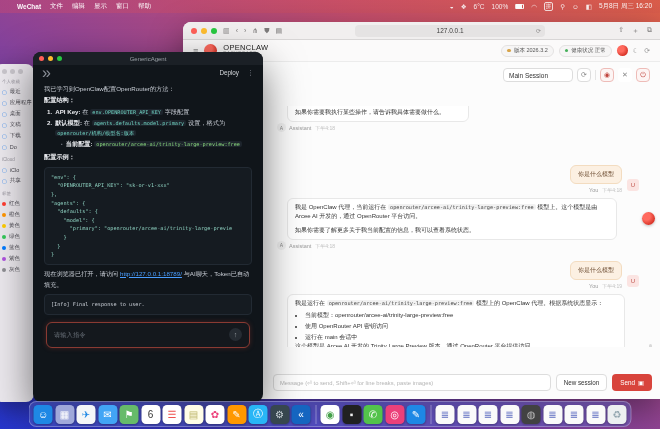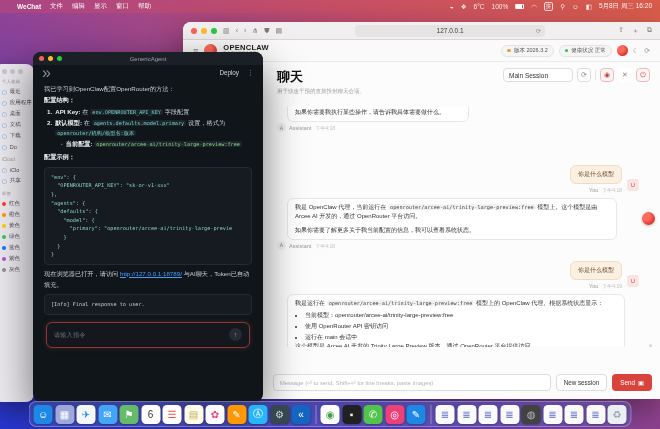--- a/index.html
+++ b/index.html
@@ -47,21 +47,21 @@
     font-size:6.5px; color:#3c3c3c; position:relative; }
   .urlbox .reload { position:absolute; right:4px; font-size:6px; color:#8a8888; }
   .tb-right { display:flex; gap:8px; font-size:7px; }
 
   .pagehead { height:22px; background:#fbfafa; border-bottom:1px solid #ececec;
     display:flex; align-items:center; gap:6px; padding:0 10px; }
   .burger { font-size:9px; color:#555; }
   .clawlogo { width:13px; height:13px; border-radius:50%;
     background:radial-gradient(circle at 35% 35%, #ff6a5e 0 30%, #d9362a 70%); }
   .brand { line-height:1.05; }
-  .brand .b1 { font-size:7.5px; font-weight:bold; color:#1c1c1c; letter-spacing:.3px; }
+  .brand .b1 { font-size:7.5px; font-weight:normal; color:#1c1c1c; letter-spacing:.3px; }
   .brand .b2 { font-size:4.5px; color:#9a9a9a; letter-spacing:.6px; }
   .ph-right { margin-left:auto; display:flex; align-items:center; gap:5px; }
   .pill { display:flex; align-items:center; gap:3px; border:1px solid #e4e2e2; background:#f6f5f5;
     border-radius:8px; padding:1.5px 5px; font-size:5.5px; color:#555; white-space:nowrap; }
   .pill .dot { width:3.5px; height:3.5px; border-radius:50%; }
   .avatar { width:11px; height:11px; border-radius:50%;
     background:radial-gradient(circle at 35% 35%, #ff6a5e 0 30%, #d9362a 70%); }
   .ph-ic { font-size:7px; color:#9a9a9a; }
 
   
@@ -291,24 +291,20 @@
         <span>健康状况 正常</span>
       </span>
       <span class="avatar"></span>
       <span class="ph-ic">☾</span>
       <span class="ph-ic">⟳</span>
     </span>
   </div>
 
   <div class="chat">
     <div class="chat-head">
-      <div>
-        <div class="c-title">聊天</div>
-        <div class="c-sub">用于快速干预的直接投射聊天会话。</div>
-      </div>
       <div class="ch-right">
         <div class="session">Main Session</div>
         <div class="sqbtn">⟳</div>
         <div class="vdiv"></div>
         <div class="sqbtn red">◉</div>
         <div class="sqbtn" style="border:none">✕</div>
         <div class="sqbtn red">⏻</div>
       </div>
     </div>
 

